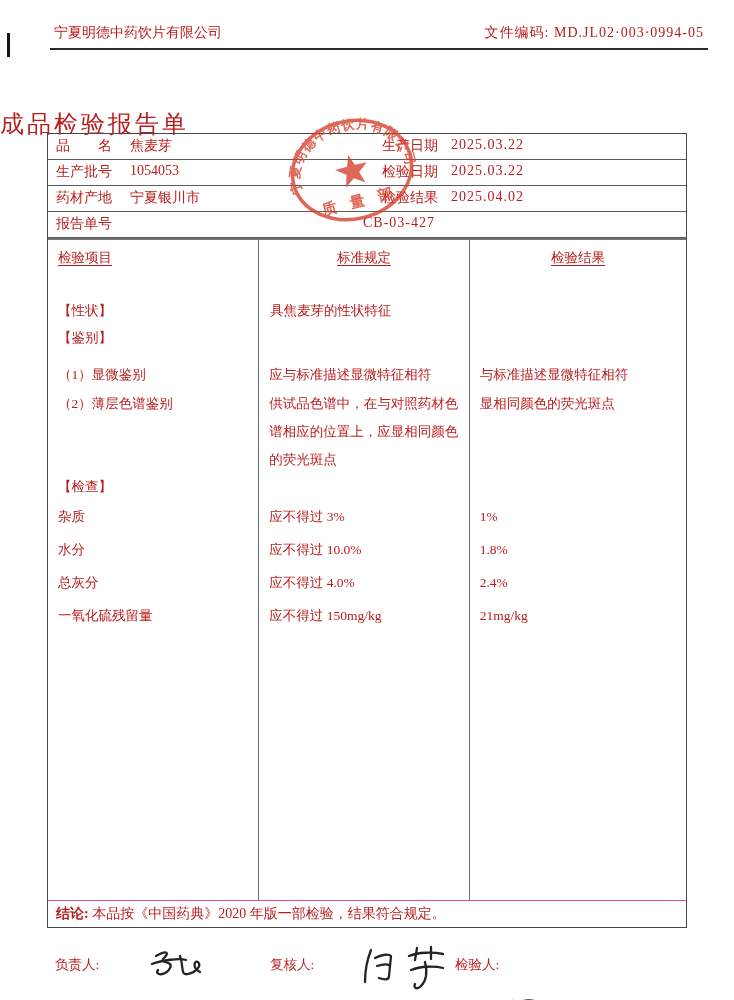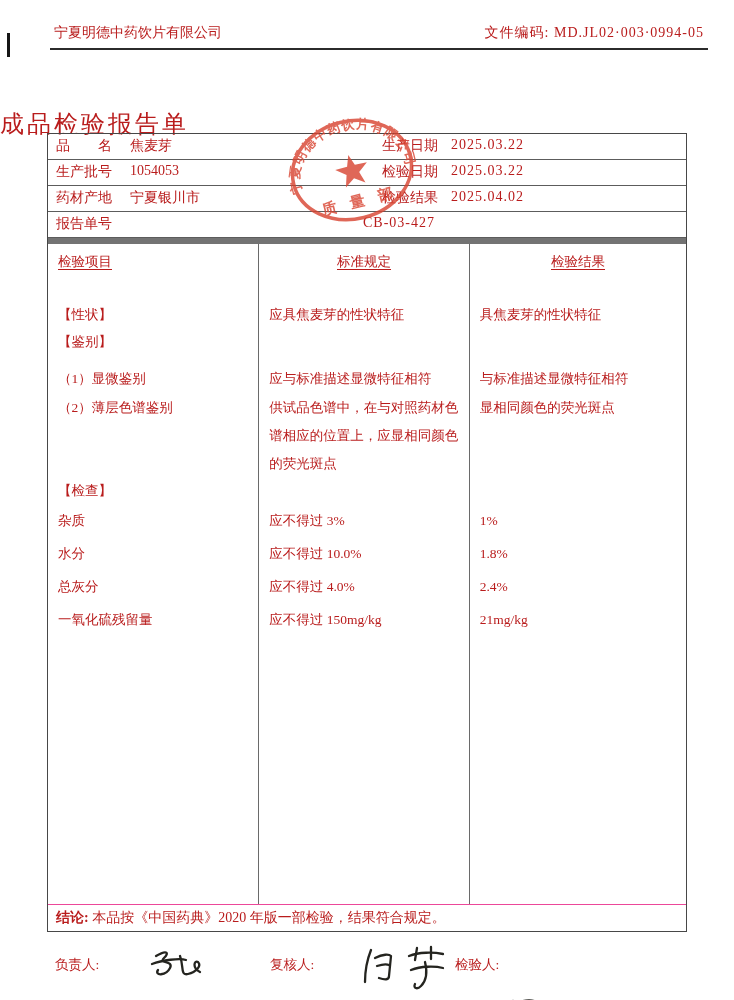--- a/index.html
+++ b/index.html
@@ -16,21 +16,21 @@
   
   .info-row{position:relative;height:25px;border-bottom:1px solid #5c5c5c;font-size:14px;}
   .info-row:last-child{border-bottom:none;}
   .info-row span{position:absolute;top:3px;white-space:nowrap;}
   .il{left:8px;}
   .iv{left:82px;}
   .rl{left:334px;}
   .rv{left:403px;letter-spacing:1px;}
   .cv{left:315px;letter-spacing:1px;}
   
-  .main{position:relative;height:660px;border-top:6px solid #737373;font-size:13.5px;}
+  .main{position:relative;height:660px;border-top:2px solid #737373;font-size:13.5px;}
   .vline{position:absolute;top:0;bottom:0;width:1px;background:#6a6a6a;}
   .vline.v1{left:210px;}
   .vline.v2{left:421px;}
   .col-hdr{position:absolute;top:9px;text-decoration:underline;text-underline-offset:3px;}
   .ch1{left:10px;}
   .ch2{left:211px;width:210px;text-align:center;}
   .ch3{left:422px;width:216px;text-align:center;}
   .tbody{position:absolute;top:40px;left:0;right:0;bottom:0;overflow:hidden;}
   .t-row{display:flex;line-height:30px;}
   .t-cell{box-sizing:border-box;}
@@ -100,21 +100,20 @@
 
     <div class="main">
       <div class="vline v1"></div>
       <div class="vline v2"></div>
       <span class="col-hdr ch1">检验项目</span>
       <span class="col-hdr ch2">标准规定</span>
       <span class="col-hdr ch3">检验结果</span>
       <div class="tbody">
           <div class="t-row">
             <div class="t-cell c1">【性状】</div>
-            <div class="t-cell c2">应具焦麦芽的性状特征</div>
             <div class="t-cell c3">具焦麦芽的性状特征</div>
           </div>
           <div class="t-row">
             <div class="t-cell c1">【鉴别】</div>
             <div class="t-cell c2"></div>
             <div class="t-cell c3"></div>
           </div>
           <div class="t-row">
             <div class="t-cell c1">（1）显微鉴别</div>
             <div class="t-cell c2">应与标准描述显微特征相符</div>

